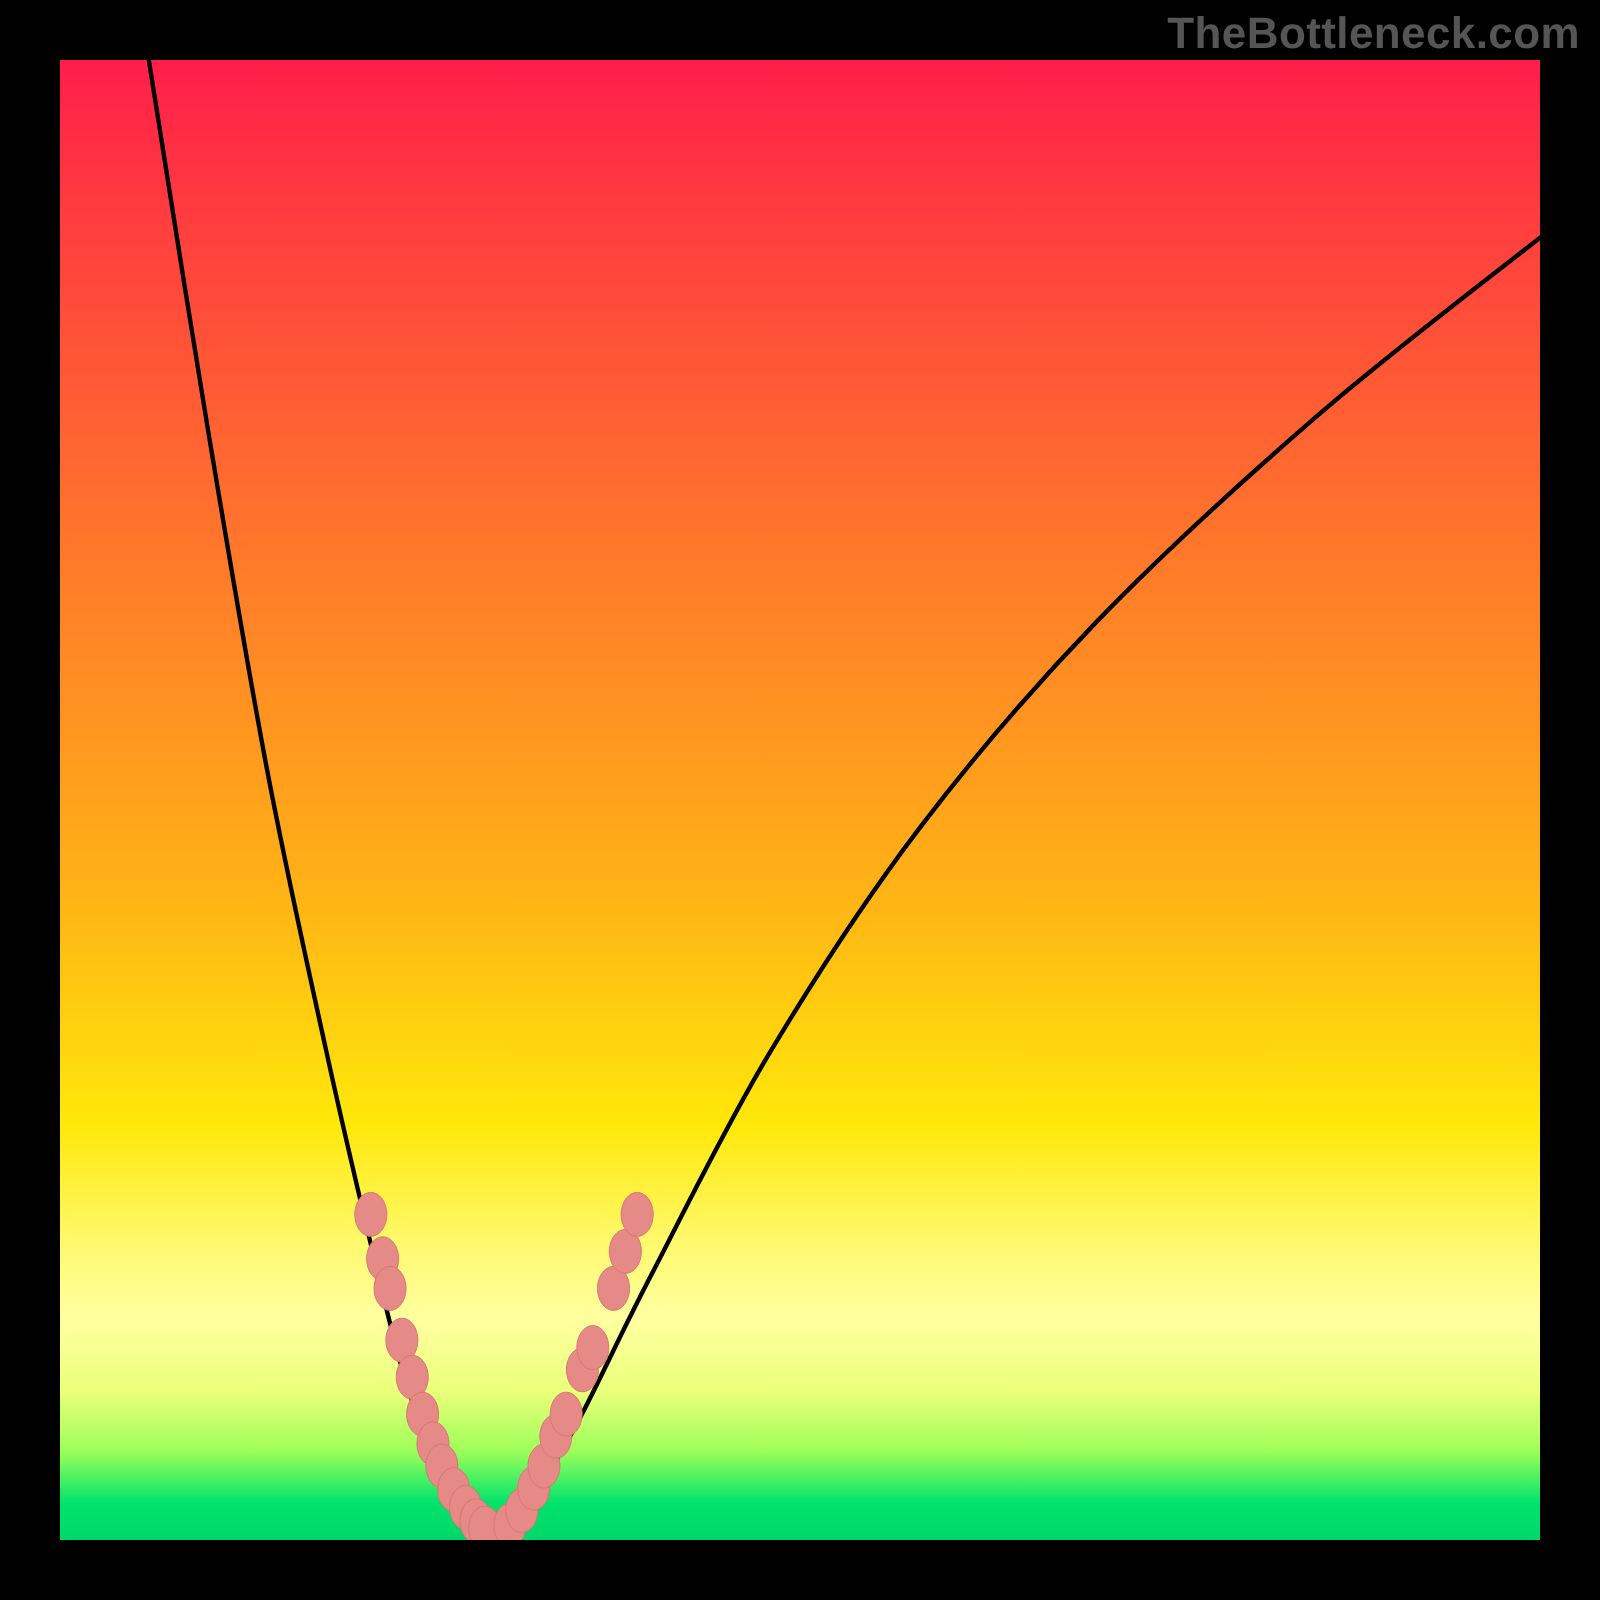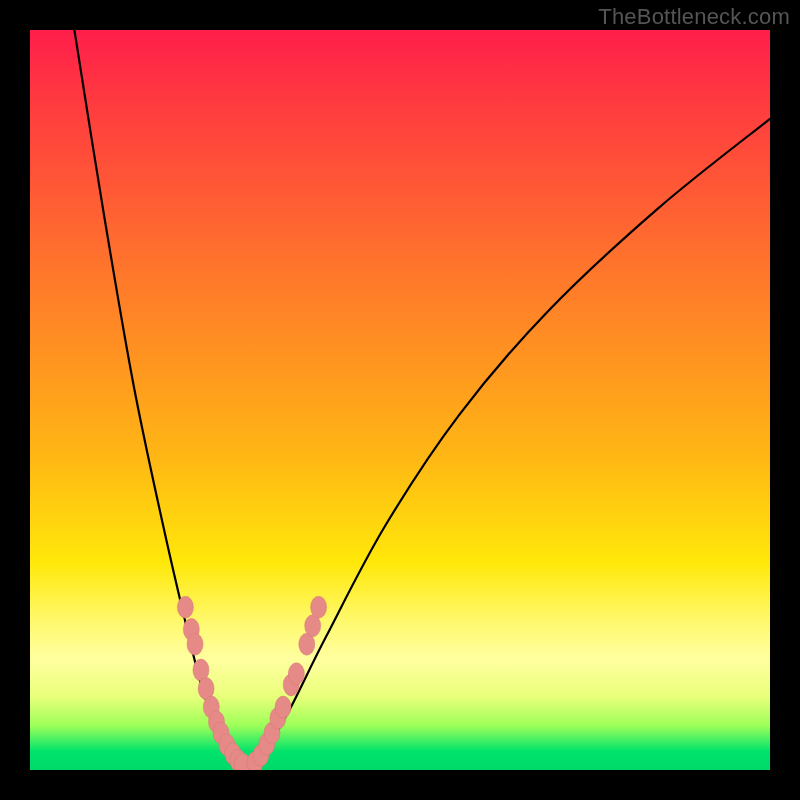--- a/index.html
+++ b/index.html
@@ -15,21 +15,21 @@
     position: relative;
     width: 800px;
     height: 800px;
     background: #000;
   }
   .attribution {
     position: absolute;
     top: 4px;
     right: 10px;
     font-size: 22px;
-    font-weight: 400;
+    font-weight: 700;
     color: #555;
     letter-spacing: 0.2px;
     z-index: 5;
   }
   .plot-frame {
     position: absolute;
     left: 30px;
     top: 30px;
     width: 740px;
     height: 740px;

